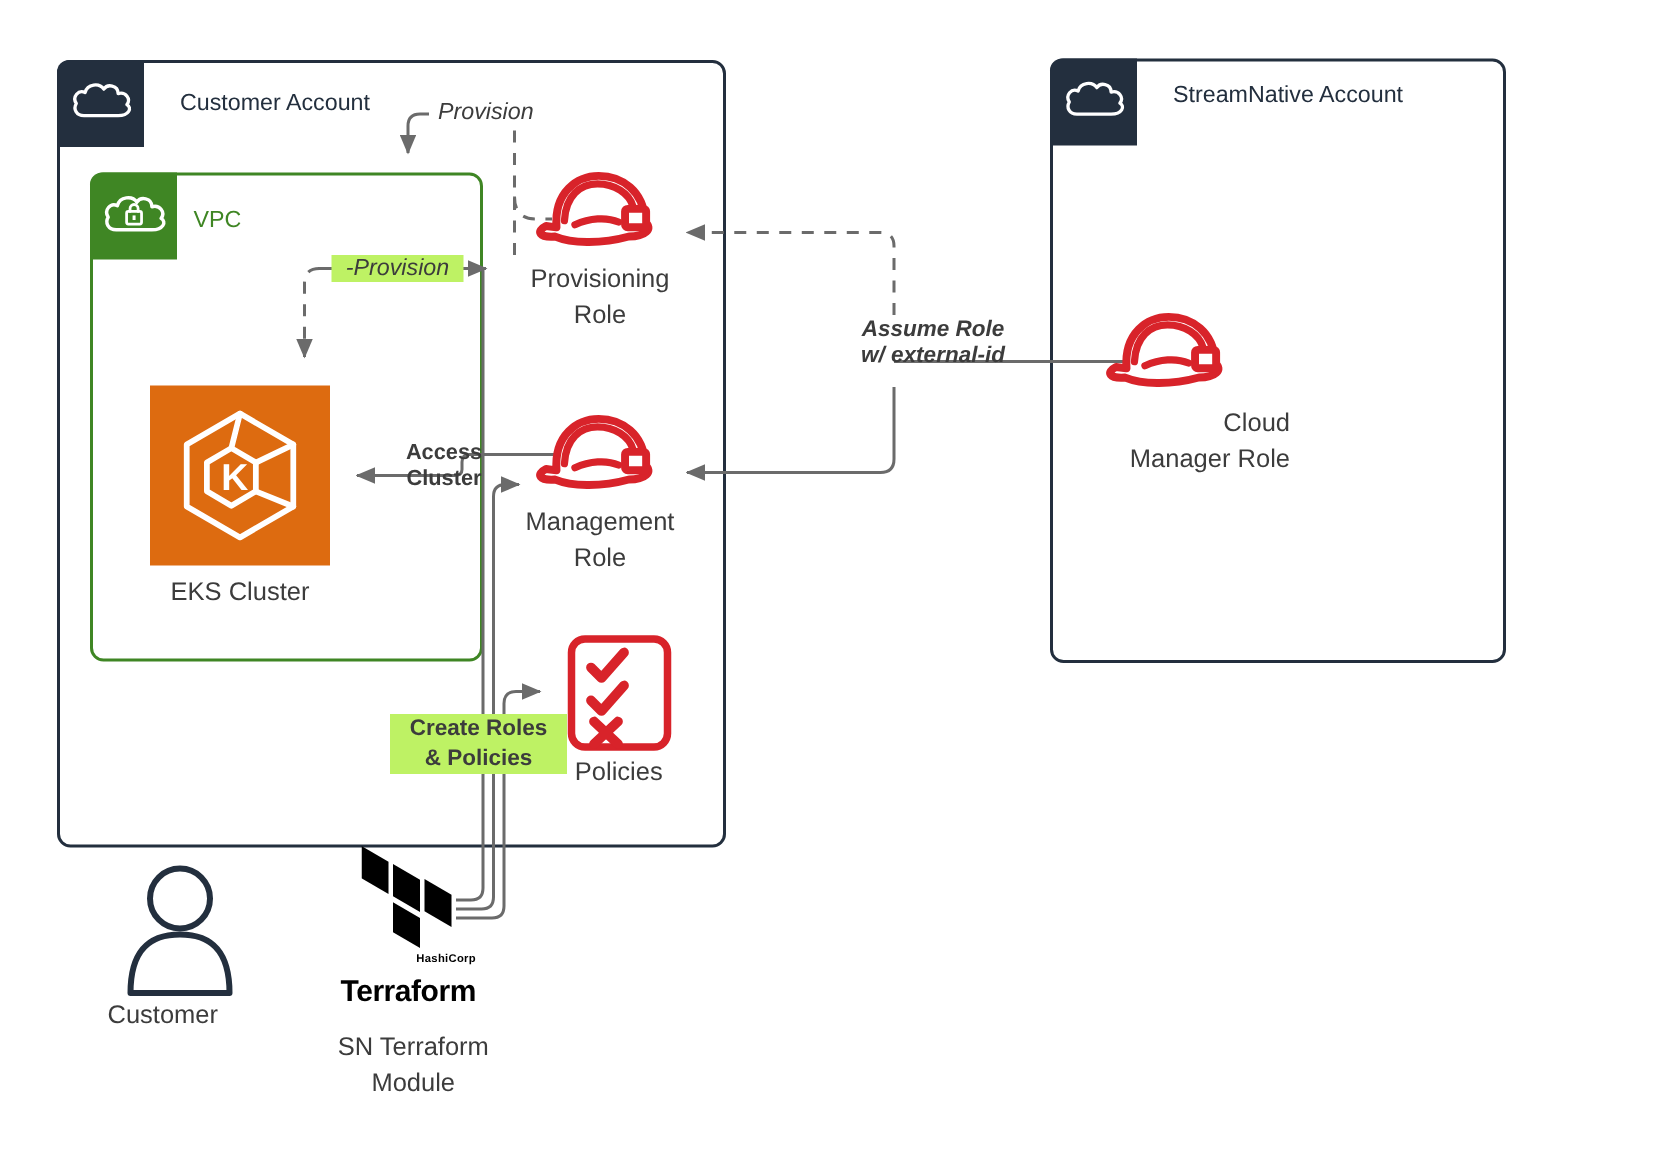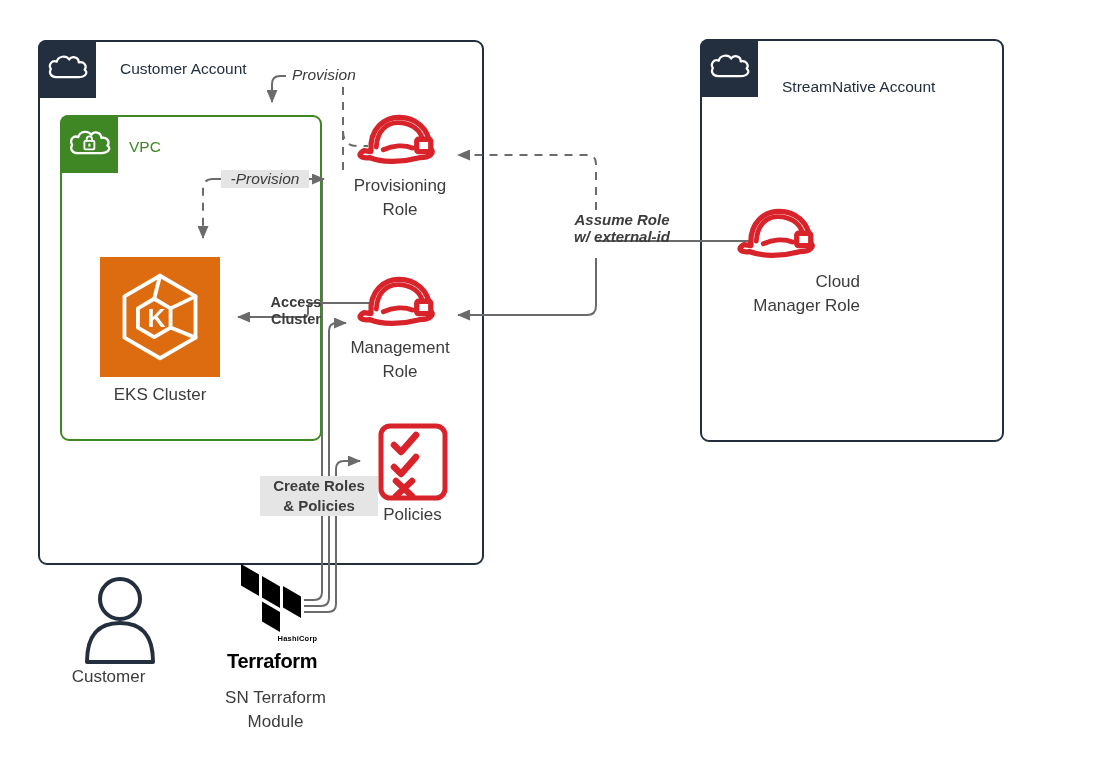--- a/index.html
+++ b/index.html
@@ -14,21 +14,21 @@
   .acct-icon.navy-bg{background:var(--navy,#232F3E);}
   .acct-icon.green-bg{background:var(--green,#3F8624);}
   .lbl{position:absolute;color:var(--text,#3C3C3C);white-space:pre-line;text-align:center;
        font-size:17px;line-height:24px;}
   .lbl.small{font-size:15.5px;line-height:18px;}
   .lbl.navy-t{color:var(--navy,#232F3E);text-align:left;margin-left:12px;}
   .lbl.green-t{color:var(--green,#3F8624);text-align:left;font-weight:400;}
   .lbl.bold{font-weight:bold;font-size:15px;line-height:20px;}
   .lbl.italic{font-style:italic;font-size:15.5px;line-height:18px;}
   .lbl.bolditalic{font-weight:bold;font-style:italic;font-size:15px;line-height:17px;}
-  .whitebg{background:#e5e5e5;}
+  .whitebg{background:#bef264;}
   .eks-node{position:absolute;left:100px;top:257px;width:120px;height:120px;
             background:var(--orange,#DD6B10);display:flex;align-items:center;justify-content:center;}
   svg.layer{position:absolute;left:0;top:0;z-index:2;}
   .node{z-index:3;}
   .under{z-index:1;}
   .over{z-index:4;}
   .edge{stroke:var(--line,#6B6B6B);stroke-width:2;fill:none;}
   .dash{stroke-dasharray:8 7;}
   .arrowhead{fill:var(--line,#6B6B6B);}
   .hat-fill{fill:#fff;stroke:var(--red,#D8232A);stroke-width:6;stroke-linecap:round;stroke-linejoin:round;}
@@ -64,21 +64,21 @@
     </svg>
   </div>
   <div class="acct-icon navy-bg node" style="left:700px;top:39px;">
     <svg width="44" height="34" viewBox="0 0 60 44">
       <path class="white-stroke" stroke-width="3" d="M46,33 H15 C8,33 5,27 8,22 C4,16 10,9 16,12 C18,4 29,3 33,9 C36,4 46,5 46,13 C53,11 58,18 54,23 C59,26 56,33 46,33 Z"></path>
     </svg>
   </div>
 
   <div class="lbl small navy-t node" style="left:108px;top:60px;width:220px;">Customer Account</div>
   <div class="lbl small green-t node" style="left:129px;top:138px;width:80px;">VPC</div>
-  <div class="lbl small navy-t node" style="left:770px;top:78px;width:220px;">StreamNative Account</div>
+  <div class="lbl small navy-t node" style="left:770px;top:55px;width:220px;">StreamNative Account</div>
 
   <svg class="layer" width="1111" height="780" viewBox="0 0 1111 780">
     <defs>
       <marker id="arr" markerUnits="userSpaceOnUse" markerWidth="13" markerHeight="11" viewBox="0 0 13 11" refX="12" refY="5.5" orient="auto-start-reverse">
         <path d="M0,0 L13,5.5 L0,11 Z" class="arrowhead"></path>
       </marker>
     </defs>
 
     <path class="edge" d="M286,76 H280 Q272,76 272,84 V102" marker-end="url(#arr)"></path>
 

